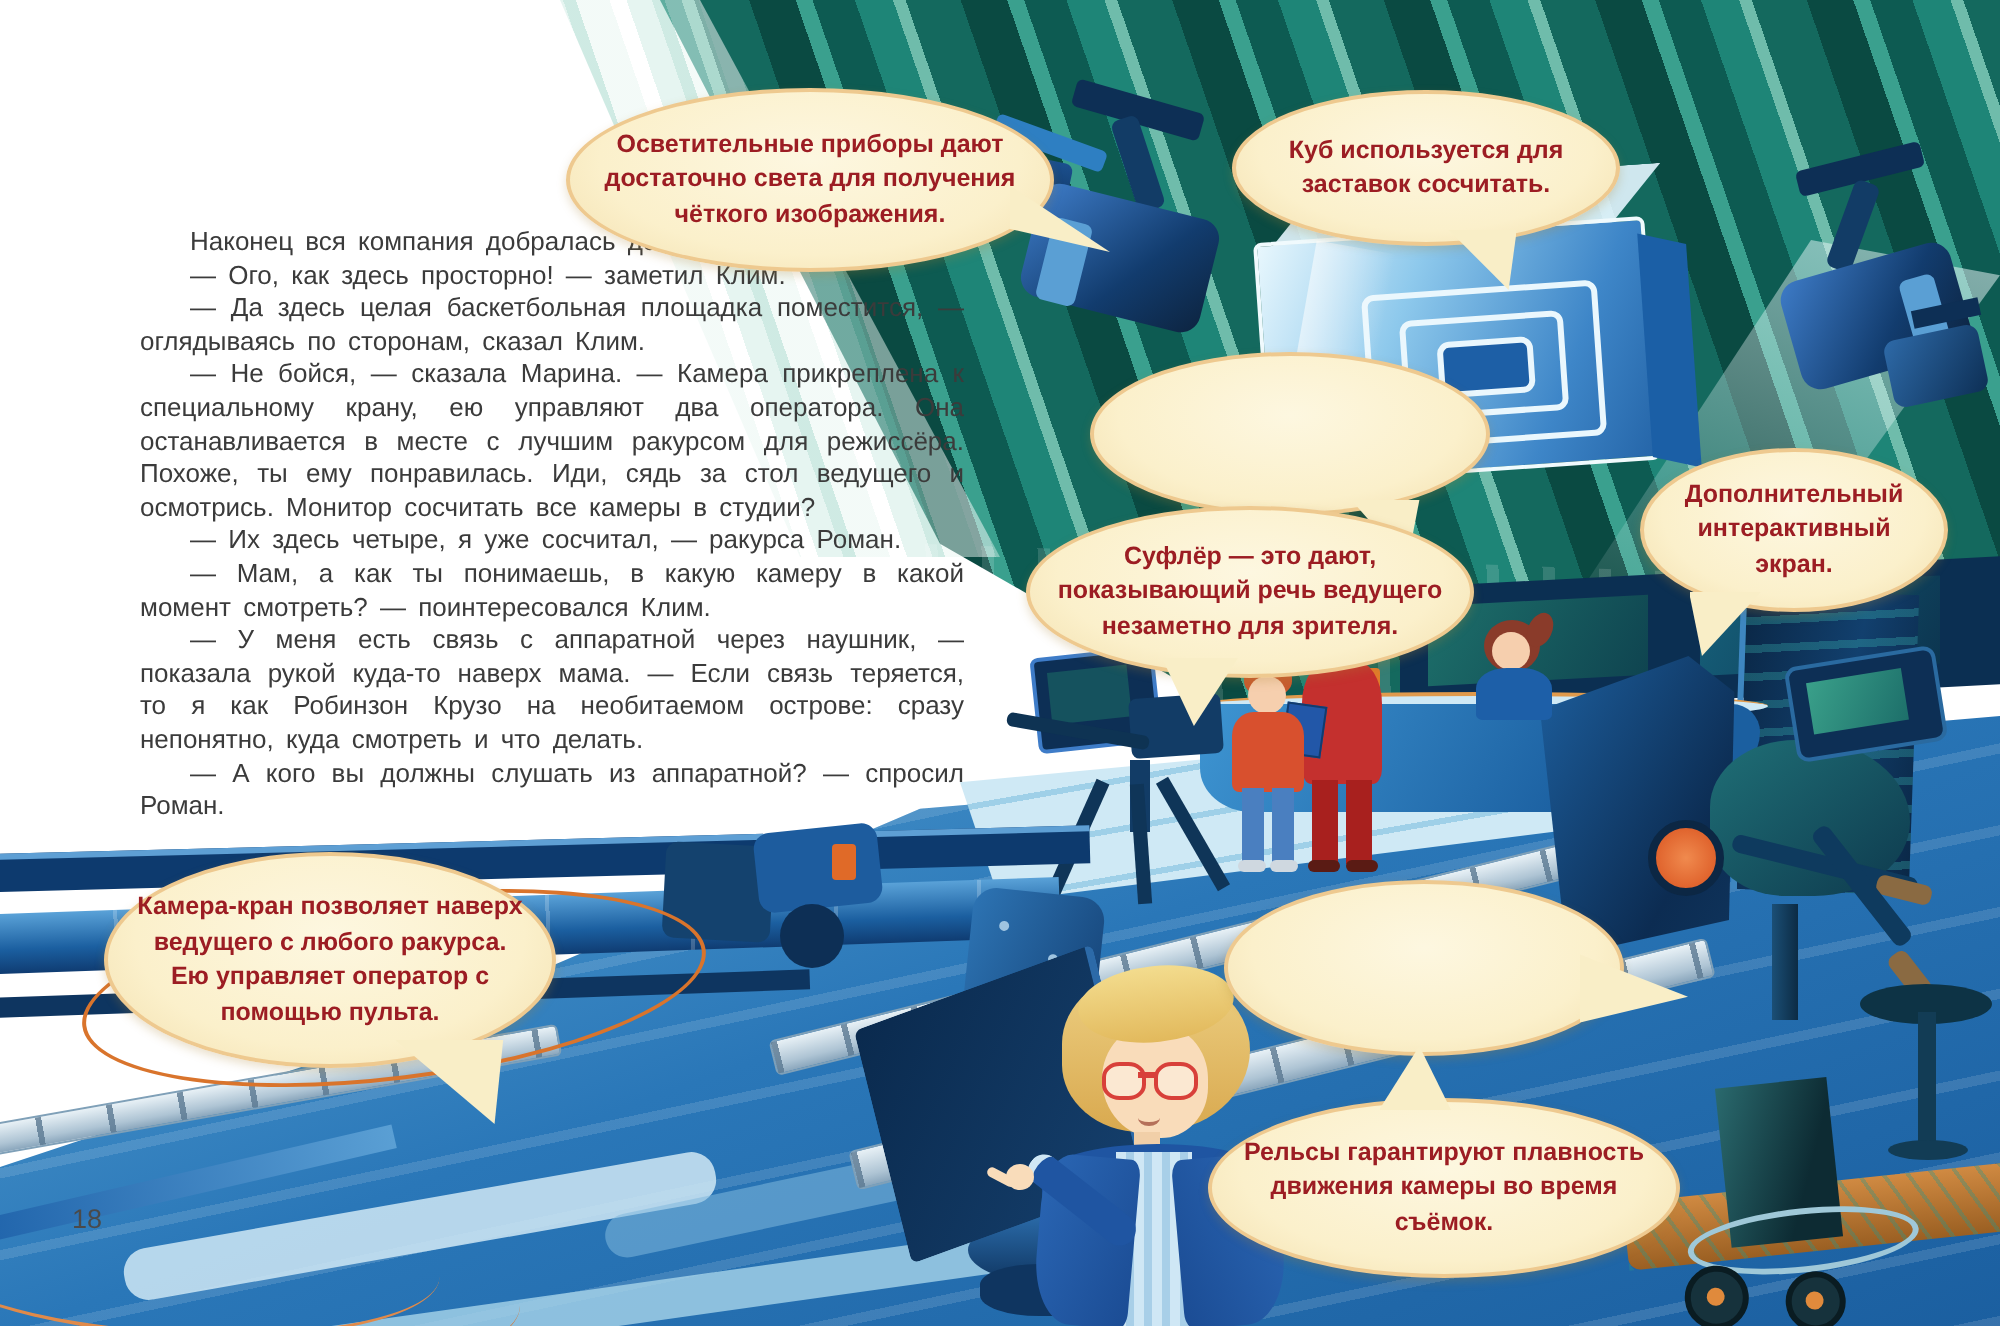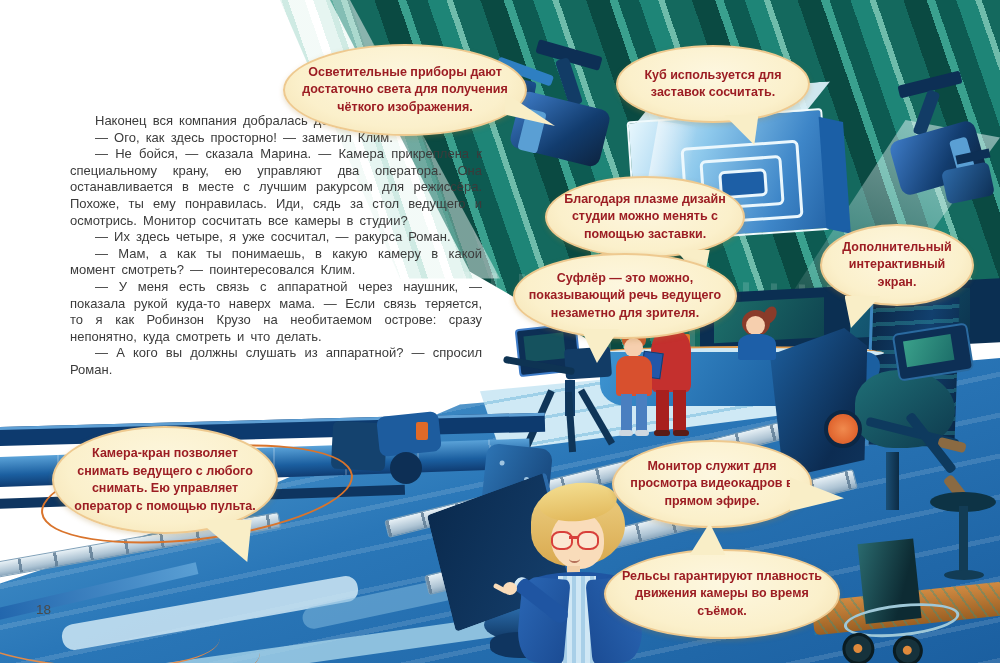--- a/index.html
+++ b/index.html
@@ -285,54 +285,53 @@
     <div class="abs" style="left:14px;top:92px;width:48px;height:85px;border-radius:30% 10% 10% 40%;transform:rotate(5deg);background:linear-gradient(110deg,#2a66b4,#1b4c94);"></div>
     <div class="abs" style="left:84px;top:92px;width:52px;height:85px;border-radius:10% 30% 40% 10%;transform:rotate(-5deg);background:linear-gradient(250deg,#2a66b4,#1b4c94);"></div>
     <div class="abs" style="left:4px;top:106px;width:60px;height:16px;border-radius:8px;transform:rotate(38deg);background:#1f55a2;border-left:4px solid #cfe7f5;"></div>
     <div class="abs" style="left:-2px;top:96px;width:14px;height:13px;border-radius:50%;background:#f9dcba;"></div>
     <div class="abs" style="left:-12px;top:100px;width:15px;height:5px;border-radius:3px;transform:rotate(28deg);background:#f9dcba;"></div>
   </div>
 
   <div id="story">
     <p>Наконец вся компания добралась до студии.</p>
     <p>— Ого, как здесь просторно! — заметил Клим.</p>
+    <p>— Да здесь целая баскетбольная площадка поместится, — оглядываясь по сторонам, сказал Клим.</p>
     <p>— Не бойся, — сказала Марина. — Камера прикреплена к специальному крану, ею управляют два оператора. Она останавливается в месте с лучшим ракурсом для режиссёра. Похоже, ты ему понравилась. Иди, сядь за стол ведущего и осмотрись. Монитор сосчитать все камеры в студии?</p>
     <p>— Их здесь четыре, я уже сосчитал, — ракурса Роман.</p>
     <p>— Мам, а как ты понимаешь, в какую камеру в какой момент смотреть? — поинтересовался Клим.</p>
     <p>— У меня есть связь с аппаратной через наушник, — показала рукой куда-то наверх мама. — Если связь теряется, то я как Робинзон Крузо на необитаемом острове: сразу непонятно, куда смотреть и что делать.</p>
     <p>— А кого вы должны слушать из аппаратной? — спросил Роман.</p>
   </div>
 
   <div class="bubble b1">
     <div class="tail"></div>
     <div class="txt">Осветительные приборы дают достаточно света для получения чёткого изображения.</div>
   </div>
   <div class="bubble b2">
     <div class="tail"></div>
     <div class="txt">Куб используется для заставок сосчитать.</div>
   </div>
   <div class="bubble b3">
     <div class="tail"></div>
-    <div class="txt">Благодаря плазме дизайн студии можно менять с помощью заставки.</div>
   </div>
   <div class="bubble b4">
     <div class="tail"></div>
     <div class="txt">Дополнительный интерактивный экран.</div>
   </div>
   <div class="bubble b5">
     <div class="tail"></div>
-    <div class="txt">Суфлёр — это можно, показывающий речь ведущего незаметно для зрителя.</div>
+    <div class="txt">Суфлёр — это дают, показывающий речь ведущего незаметно для зрителя.</div>
   </div>
   <div class="bubble b6">
     <div class="tail"></div>
-    <div class="txt">Камера-кран позволяет снимать ведущего с любого снимать. Ею управляет оператор с помощью пульта.</div>
+    <div class="txt">Камера-кран позволяет наверх ведущего с любого ракурса. Ею управляет оператор с помощью пульта.</div>
   </div>
   <div class="bubble b7">
     <div class="tail"></div>
-    <div class="txt">Монитор служит для просмотра видеокадров в прямом эфире.</div>
   </div>
   <div class="bubble b8">
     <div class="tail"></div>
     <div class="txt">Рельсы гарантируют плавность движения камеры во время съёмок.</div>
   </div>
 
   <div id="page-number">18</div>
 </div>
 
 </body></html>

